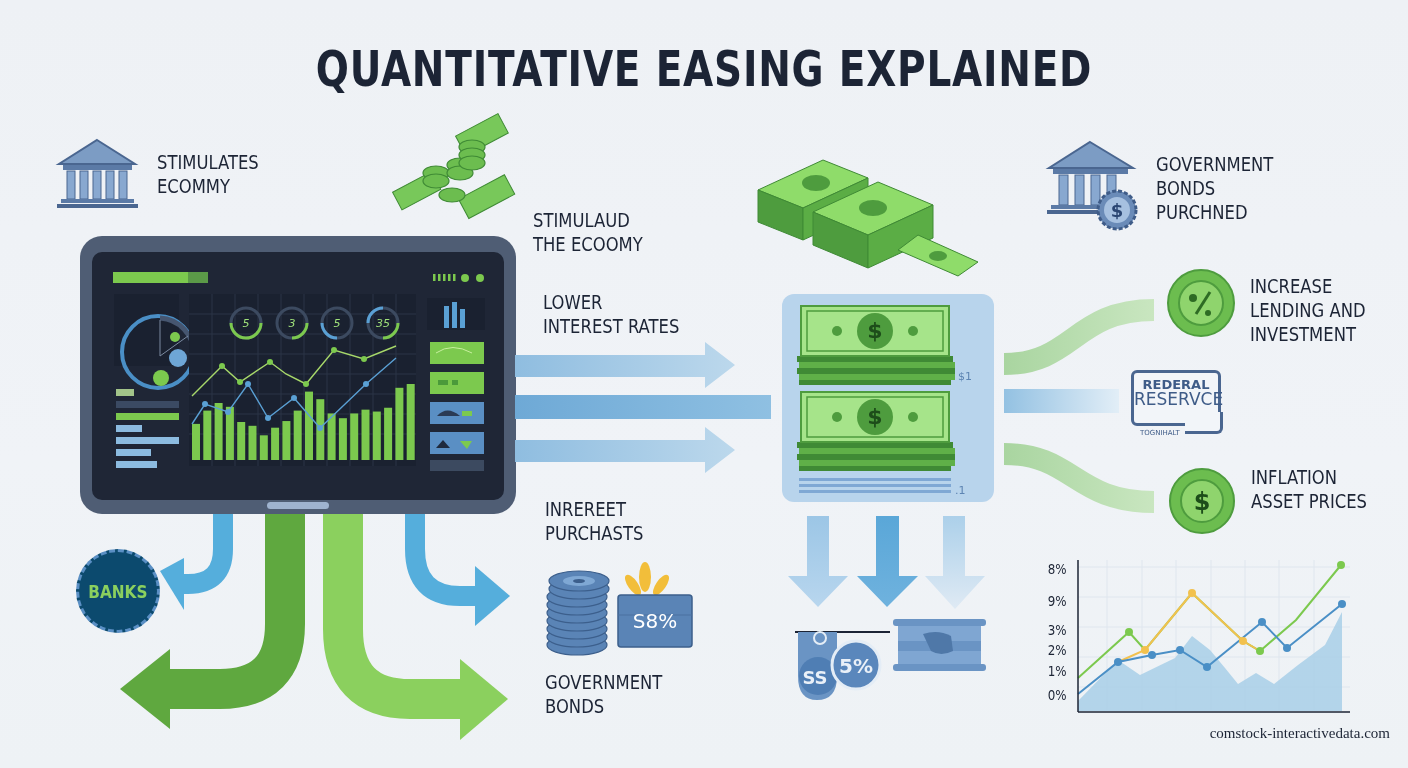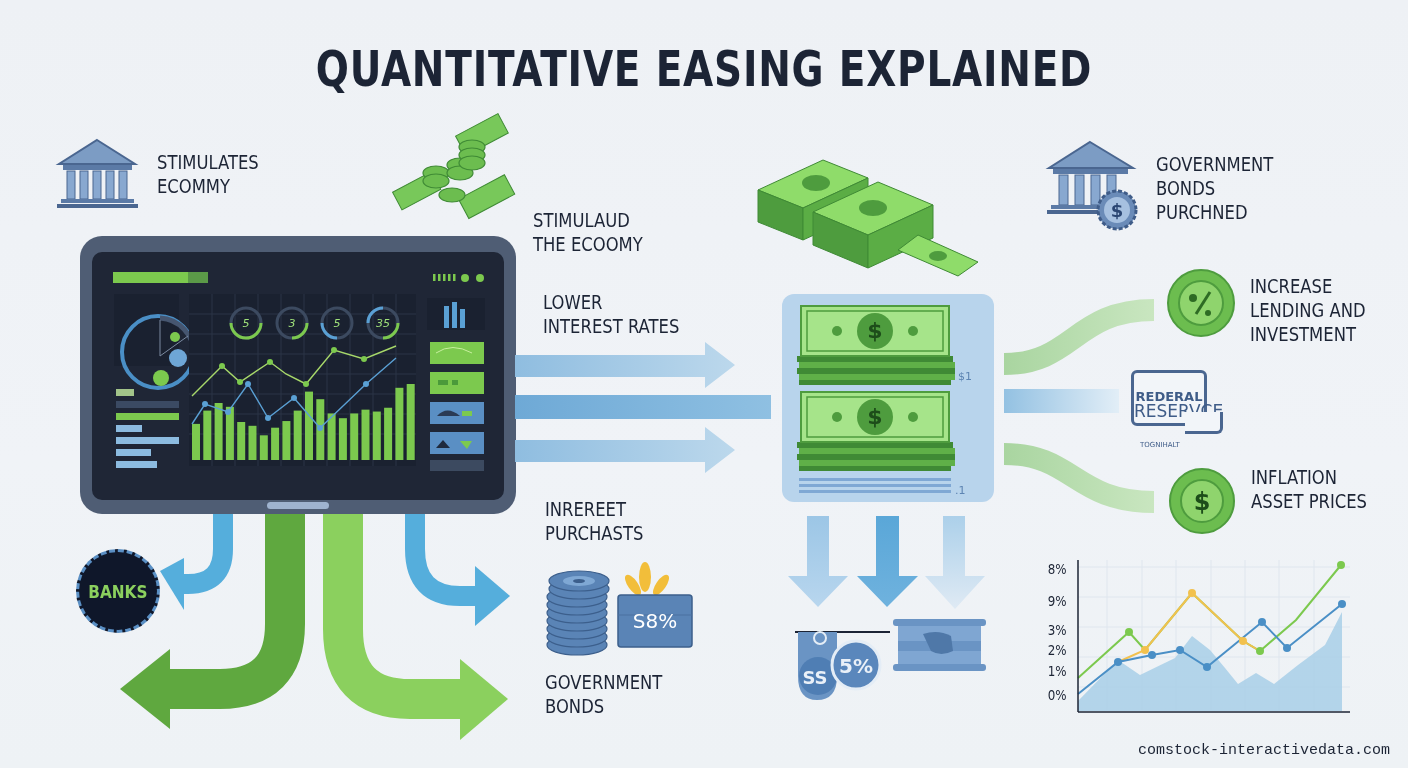--- a/index.html
+++ b/index.html
@@ -17,22 +17,22 @@
     font-size: 50px; font-weight: bold; letter-spacing: 1px;
     color: #1c2435; transform: scaleX(0.78); transform-origin: center;
   }
   .label {
     font-family: "DejaVu Sans", sans-serif;
     font-size: 20px; line-height: 24px; color: #1c2435;
     transform: scaleX(0.82); transform-origin: left top;
     white-space: pre-line;
   }
   .watermark {
-    right: 18px; bottom: 9px; font-size: 15px; color: #1c2435;
-    font-family: Liberation Mono, monospace;
+    right: 18px; bottom: 26px; font-size: 15px; color: #1c2435;
+    font-family: Liberation Serif, serif;
   }
   svg { position: absolute; overflow: visible; }
   .mon-text { font-family: "DejaVu Sans", sans-serif; }
 </style>
 </head>
 <body>
 
 <div class="abs title">QUANTITATIVE EASING EXPLAINED</div>
 
 <svg style="left:55px;top:138px;" width="85" height="72" viewBox="0 0 85 72">
@@ -312,21 +312,21 @@
   <circle cx="35" cy="35" r="33" fill="#6cbd4f" stroke="#4e9c3e" stroke-width="2"></circle>
   <circle cx="35" cy="35" r="22" fill="#8fd46d" stroke="#4e9c3e" stroke-width="2"></circle>
   <line x1="30" y1="46" x2="44" y2="24" stroke="#2e6b24" stroke-width="3"></line>
   <circle cx="27" cy="30" r="4" fill="#2e6b24"></circle>
     <circle cx="42" cy="45" r="3" fill="#2e6b24"></circle>
 </svg>
 <div class="abs label" style="left:1250px;top:274px;">INCREASE
 LENDING AND
 INVESTMENT</div>
 
-<div class="abs" style="left:1131px;top:370px;width:76px;height:56px;border:3px solid #4a6690;border-radius:6px;background:#f2f5f9;text-align:center;padding-top:16px;">
+<div class="abs" style="left:1131px;top:370px;width:90px;height:56px;border:3px solid #4a6690;border-radius:6px;background:#f2f5f9;text-align:center;padding-top:4px;">
   <div style="font-family:'DejaVu Sans',sans-serif;font-weight:bold;font-size:13px;line-height:15px;color:#3f5c88;">REDERAL</div>
   <div style="font-family:'DejaVu Sans',sans-serif;font-weight:normal;font-size:17px;line-height:15px;color:#3f5c88;">RESERVCE</div>
   <div style="font-family:'DejaVu Sans',sans-serif;font-size:7px;line-height:10px;color:#3f5c88;text-align:left;padding-left:6px;margin-top:21px;">TOGNIHALT</div>
 </div>
 <div class="abs" style="left:1185px;top:412px;width:38px;height:22px;border:3px solid #4a6690;border-top:none;border-left:none;border-radius:0 0 6px 0;background:#f2f5f9;"></div>
 
 <svg style="left:1168px;top:467px;" width="68" height="68" viewBox="0 0 68 68">
   <circle cx="34" cy="34" r="32" fill="#6cbd4f" stroke="#4e9c3e" stroke-width="2"></circle>
   <circle cx="34" cy="34" r="21" fill="#8fd46d" stroke="#4e9c3e" stroke-width="2"></circle>
   <text x="34" y="43" text-anchor="middle" font-size="24" font-weight="bold" fill="#1d4d1a" font-family="DejaVu Sans, sans-serif">$</text>
@@ -392,21 +392,21 @@
   <path d="M225,0 L225,110 Q225,175 160,175 L100,175" fill="none" stroke="#5fa83f" stroke-width="40"></path>
   <polygon points="60,175 110,135 110,215" fill="#5fa83f"></polygon>
 
   <path d="M283,0 L283,115 Q283,185 350,185 L410,185" fill="none" stroke="#8bd05e" stroke-width="40"></path>
   <polygon points="448,185 400,145 400,226" fill="#8bd05e"></polygon>
 
   <path d="M355,0 L355,35 Q355,82 400,82 L420,82" fill="none" stroke="#55aedc" stroke-width="20"></path>
   <polygon points="450,82 415,52 415,112" fill="#55aedc"></polygon>
 </svg>
 
-<div class="abs" style="left:76px;top:549px;width:84px;height:84px;border-radius:50%;background:#0f172a;border:3px dashed #5a8fc4;display:flex;align-items:center;justify-content:center;">
+<div class="abs" style="left:76px;top:549px;width:84px;height:84px;border-radius:50%;background:#0c4a6e;border:3px dashed #5a8fc4;display:flex;align-items:center;justify-content:center;">
   <span style="font-family:'DejaVu Sans',sans-serif;font-weight:bold;font-size:18px;color:#8bd05e;transform:scaleX(0.85);display:inline-block;">BANKS</span>
 </div>
 
 <div class="abs label" style="left:545px;top:497px;">INREREET
 PURCHASTS</div>
 
 <svg style="left:545px;top:565px;" width="70" height="92" viewBox="0 0 70 92">
   <g fill="#5a84b6" stroke="#3c5f8c" stroke-width="1.2">
     <ellipse cx="32" cy="80" rx="30" ry="10"></ellipse>
       <ellipse cx="32" cy="72" rx="30" ry="10"></ellipse>

